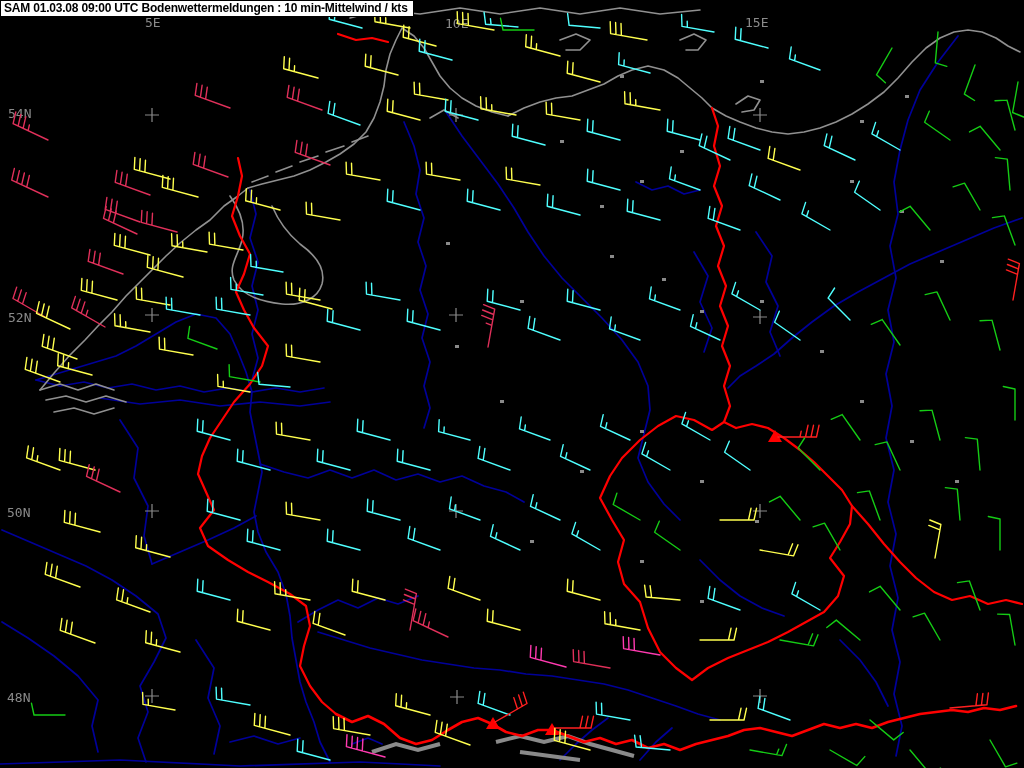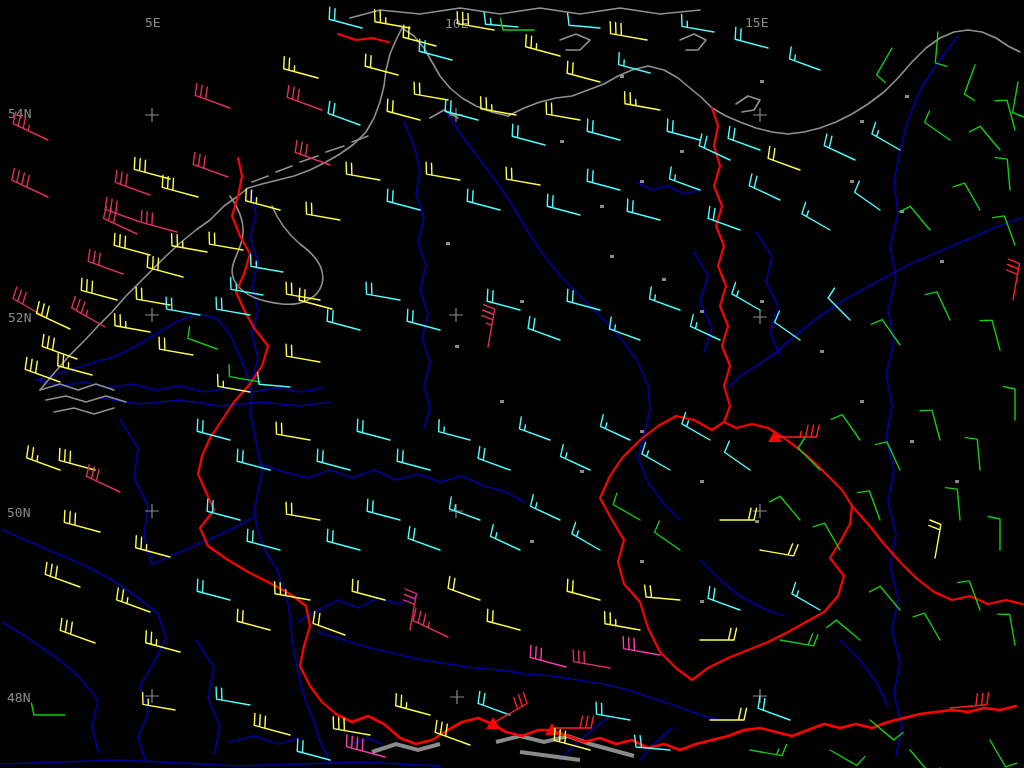--- a/index.html
+++ b/index.html
@@ -329,13 +329,14 @@
         <path d="M790 720L758.1 708.4M758.1 708.4l1.7 -11.9M763.2 710.3l1.7 -11.9" stroke="#4fffff" stroke-width="1.4" fill="none" stroke-linecap="round"></path>
         <path d="M830 750L856.8 765.5M856.8 765.5l8.0 -8.9" stroke="#15cc15" stroke-width="1.4" fill="none" stroke-linecap="round"></path>
         <path d="M870 720L893.7 739.9M893.7 739.9l9.5 -7.4" stroke="#15cc15" stroke-width="1.4" fill="none" stroke-linecap="round"></path>
         <path d="M910 750L929.9 773.7M929.9 773.7l10.6 -5.6" stroke="#15cc15" stroke-width="1.4" fill="none" stroke-linecap="round"></path>
         <path d="M950 708L986.9 704.8M986.9 704.8l1.5 -11.9M981.4 705.3l1.5 -11.9M975.9 705.7l1.5 -11.9" stroke="#ff2020" stroke-width="1.4" fill="none" stroke-linecap="round"></path>
         <path d="M990 740L1005.5 766.8M1005.5 766.8l11.4 -3.7" stroke="#15cc15" stroke-width="1.4" fill="none" stroke-linecap="round"></path>
         <path d="M1013 300L1019.4 263.6M1019.4 263.6l-11.1 -4.5M1018.5 269.0l-11.1 -4.5M1017.5 274.4l-11.1 -4.5" stroke="#ff2020" stroke-width="1.4" fill="none" stroke-linecap="round"></path>
       </g>
   </svg>
 
+  <div id="titlebar">SAM 01.03.08 09:00 UTC  Bodenwettermeldungen :  10 min-Mittelwind / kts</div>
 </div>
 
 </body></html>

